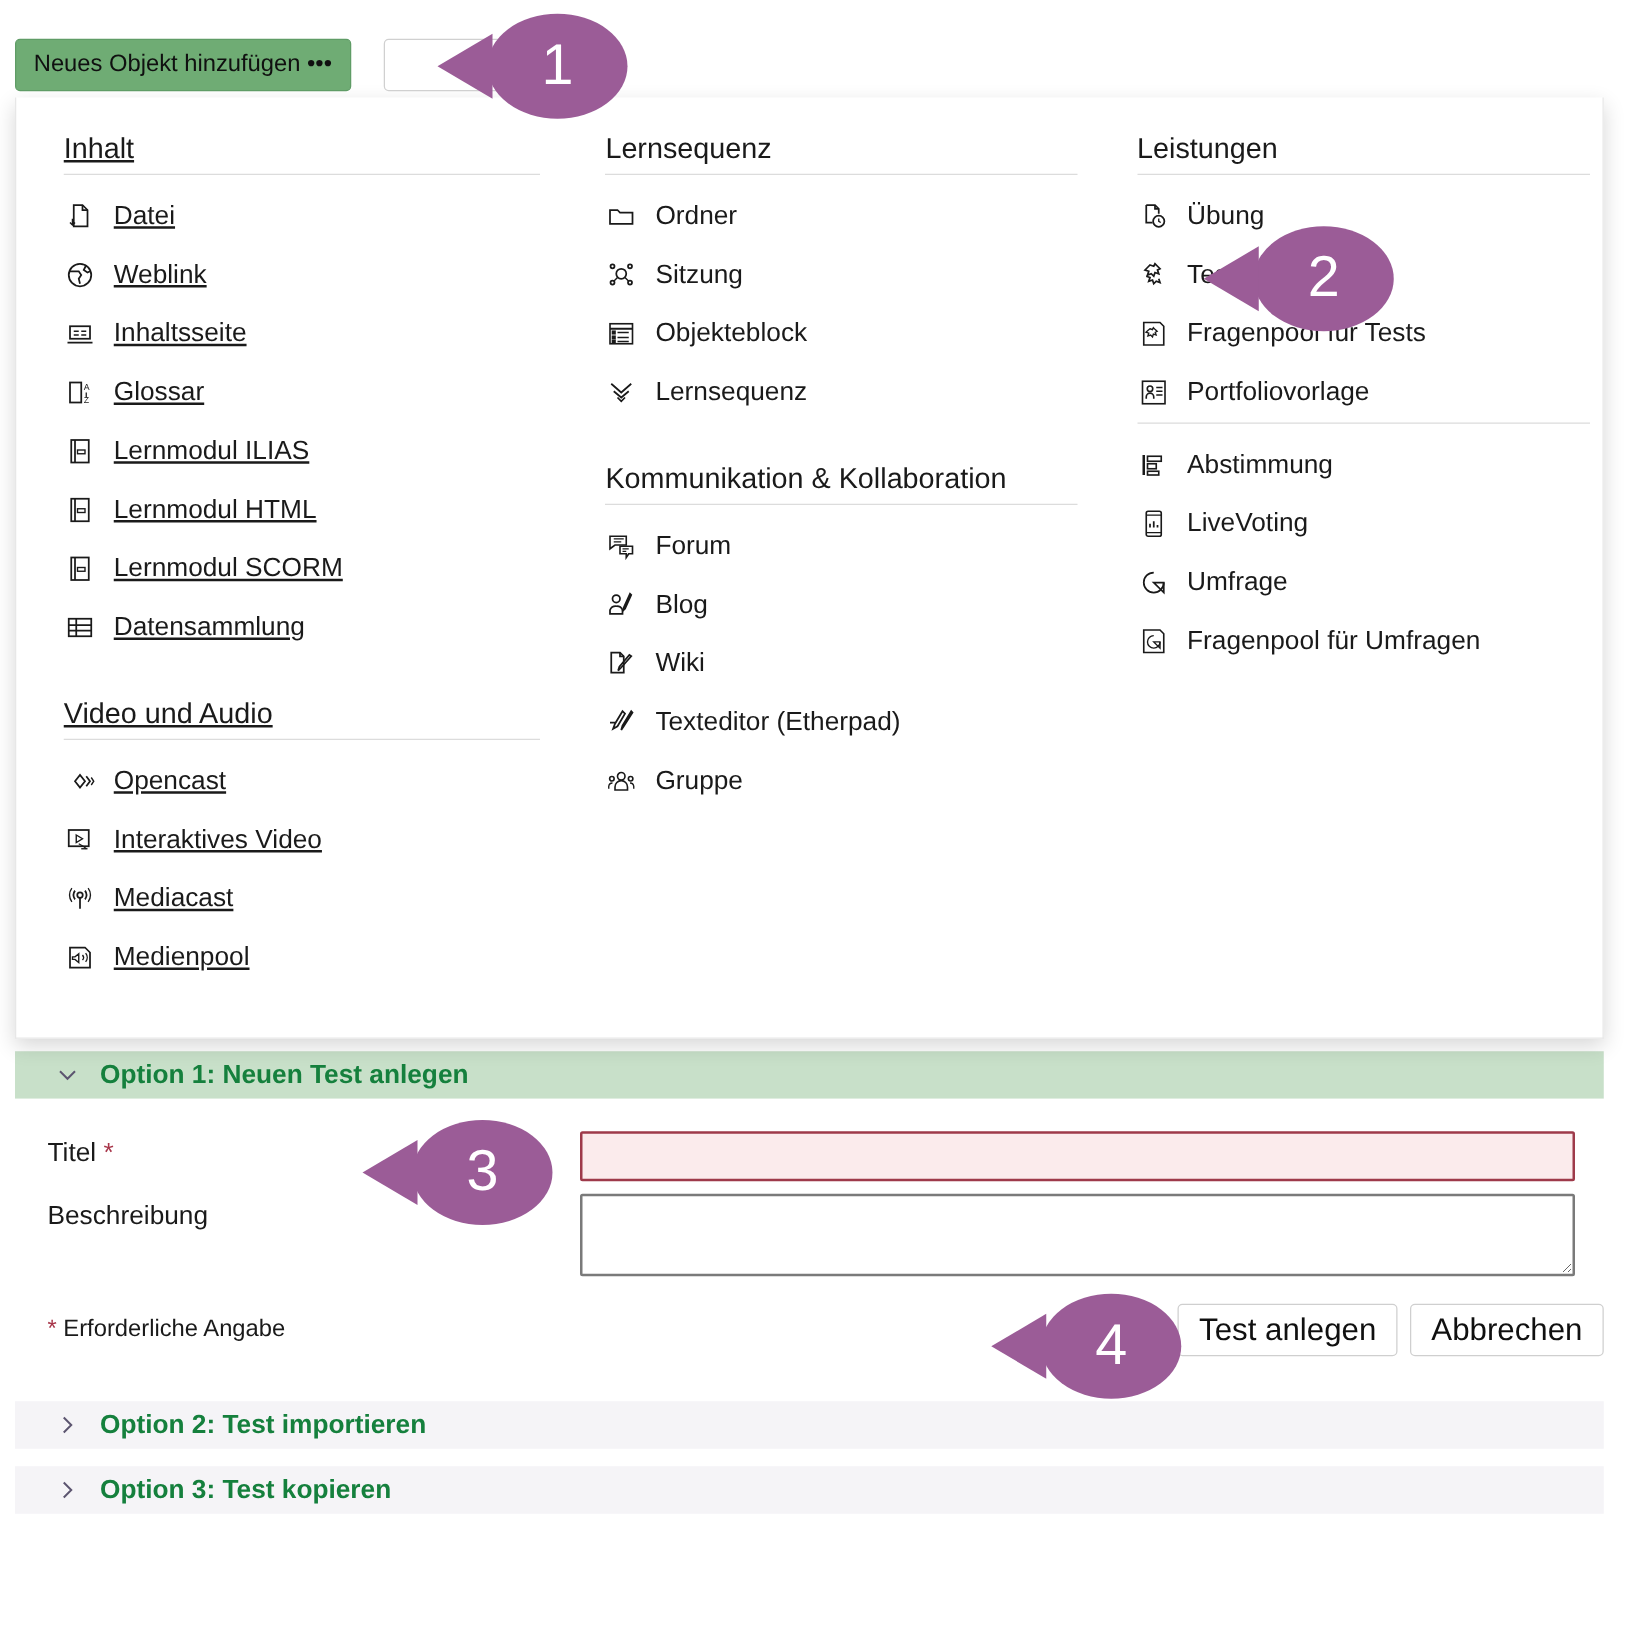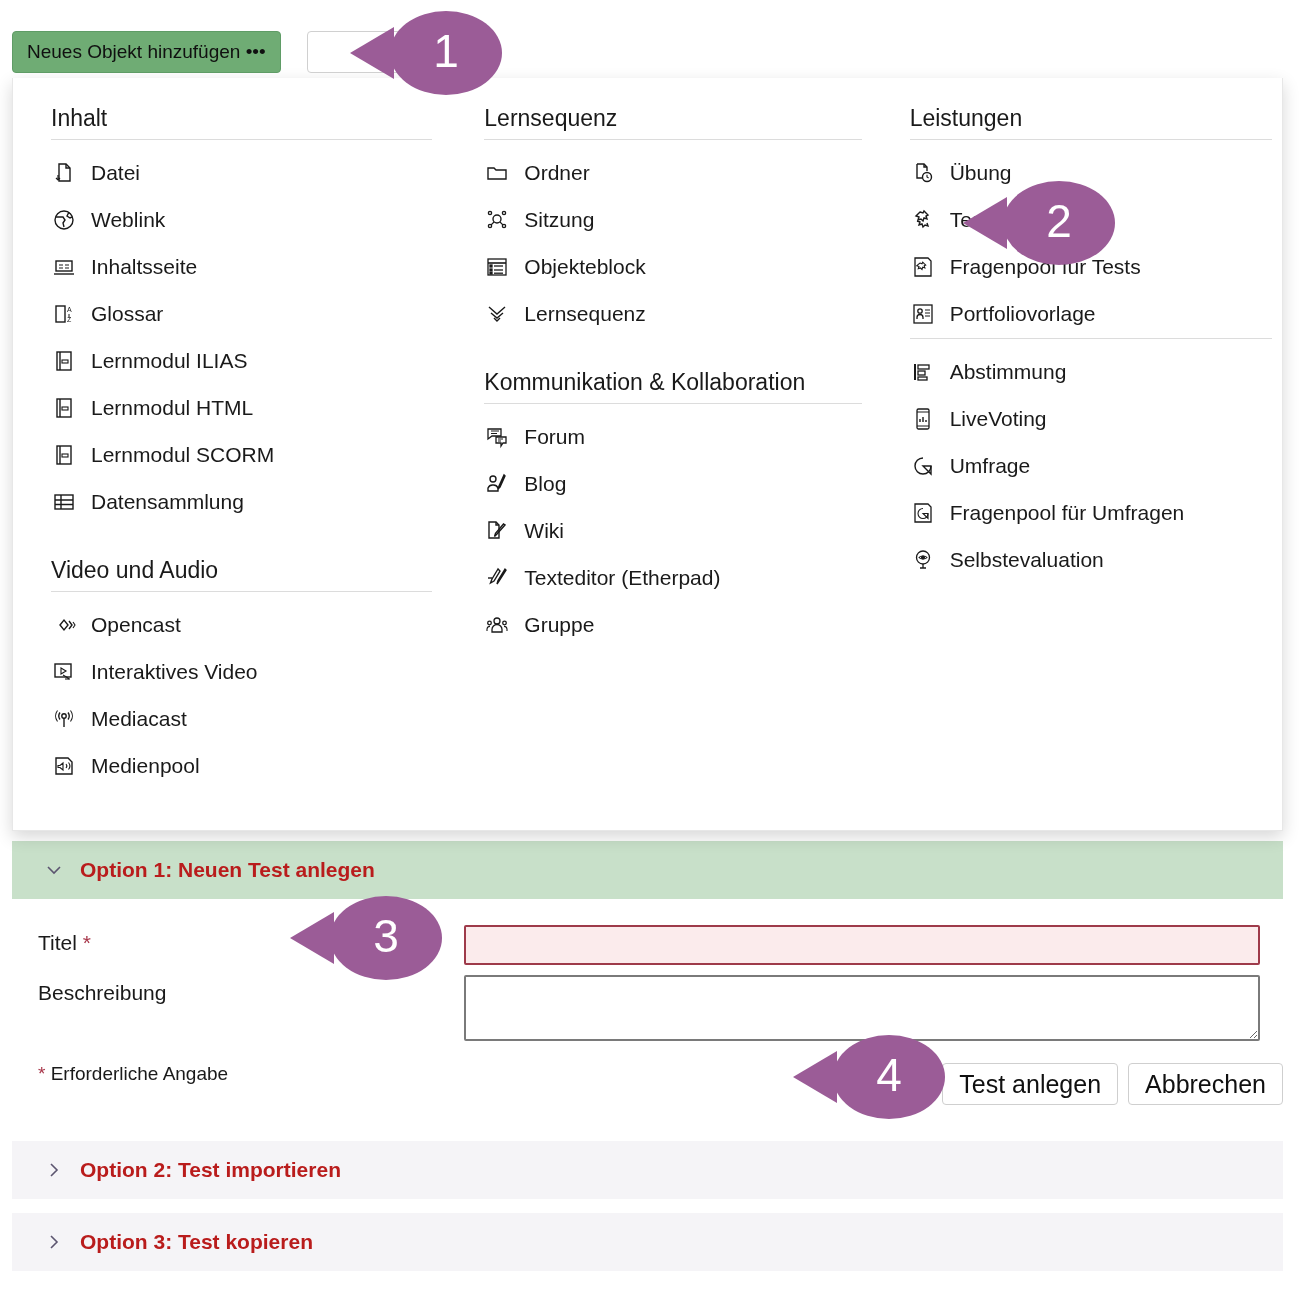--- a/index.html
+++ b/index.html
@@ -68,21 +68,21 @@
     border-top: none;
     box-shadow: 0 6px 16px rgba(0,0,0,0.16);
     padding: 26px 0 40px 0;
     box-sizing: border-box;
     display: flex;
     z-index: 3;
   }
   .col {
     box-sizing: border-box;
   }
-  .col-1 { width: 450px; padding-left: 38px; padding-right: 30px; }
+  .col-1 { width: 450px; padding-left: 38px; padding-right: 30px; text-decoration: underline; }
   .col-2 { width: 430px; padding-left: 22px; padding-right: 30px; }
   .col-3 { width: 391px; padding-left: 18px; padding-right: 10px; }
 
   .group-title {
     font-size: 23px;
     color: #1a1a1a;
     font-weight: 400;
     margin: 0 0 6px 0;
     padding: 0;
     line-height: 1.25;
@@ -123,26 +123,26 @@
     position: absolute;
     left: 12px;
     top: 841px;
     width: 1271px;
     z-index: 2;
   }
   .acc-head {
     display: flex;
     align-items: center;
     gap: 16px;
-    height: 58px;
+    height: 38px;
     padding-left: 32px;
     box-sizing: border-box;
     font-size: 21px;
     font-weight: bold;
-    color: #b91c1c;
+    color: #15803d;
     cursor: pointer;
   }
   .acc-head.open { background: #c8e0c9; }
   .acc-head.closed { background: #f5f4f7; }
   .chev {
     width: 20px;
     height: 20px;
     flex: 0 0 20px;
     display: inline-flex;
     align-items: center;
@@ -189,20 +189,21 @@
     border-radius: 2px;
     font-family: inherit;
     font-size: 19px;
     padding: 6px 8px;
     resize: vertical;
     outline: none;
     display: block;
   }
   .hint-row {
     display: flex;
+    align-items: center;
     margin-top: 22px;
   }
   .hint-text {
     width: 452px;
     box-sizing: border-box;
     padding-left: 26px;
     font-size: 19px;
     color: #1a1a1a;
   }
   .actions {
@@ -632,31 +633,20 @@
         <span class="menu-icon">
           <svg width="24" height="24" viewBox="0 0 24 24" fill="none" stroke="#1a1a1a" stroke-width="1.3">
             <path d="M4 3h13l3 3v15H4z"></path>
             <path d="M12 7.5a5 5 0 100 10 5 5 0 005-5" stroke-width="1.1"></path>
             <path d="M12 12.5h5v5z" stroke-width="1.1"></path>
           </svg>
         </span>
         <span>Fragenpool für Umfragen</span>
       </li>
 
-      <li class="menu-item">
-        <span class="menu-icon">
-          <svg width="24" height="24" viewBox="0 0 24 24" fill="none" stroke="#1a1a1a" stroke-width="1.3">
-            <circle cx="12" cy="9.5" r="6.5"></circle>
-            <path d="M8 9.5c1.4-2 6.6-2 8 0-1.4 2-6.6 2-8 0z" stroke-width="1.1"></path>
-            <circle cx="12" cy="9.5" r="1.4" fill="#1a1a1a"></circle>
-            <path d="M12 16v4M9 20h6" stroke-width="1.3"></path>
-          </svg>
-        </span>
-        <span>Selbstevaluation</span>
-      </li>
     </ul>
   </div>
 </div>
 
 <div class="accordion">
 
   <div class="acc-head open">
     <span class="chev">
       <svg width="20" height="20" viewBox="0 0 20 20" fill="none" stroke="#5c5570" stroke-width="1.6">
         <path d="M4 7l6 6 6-6"></path>

